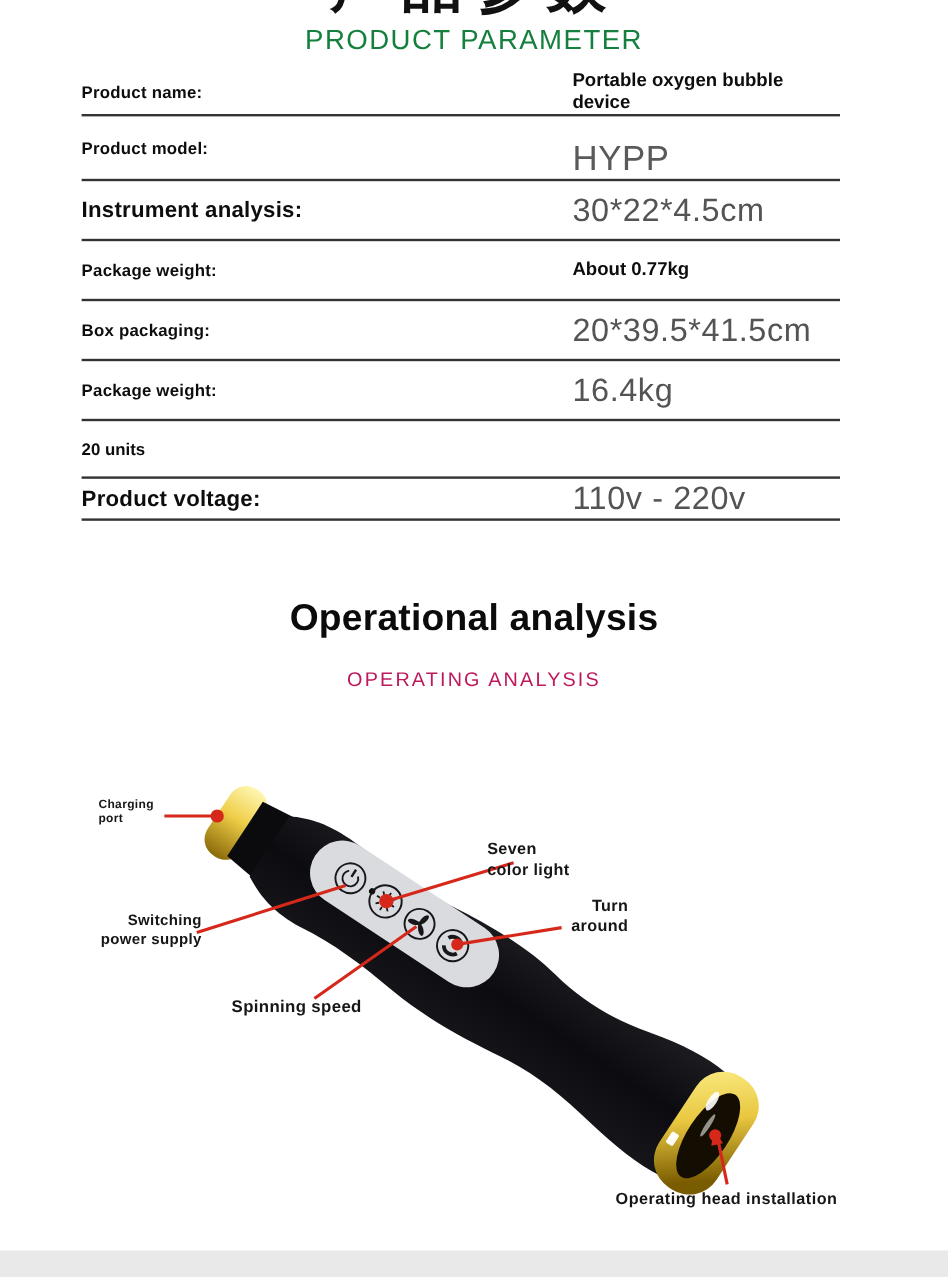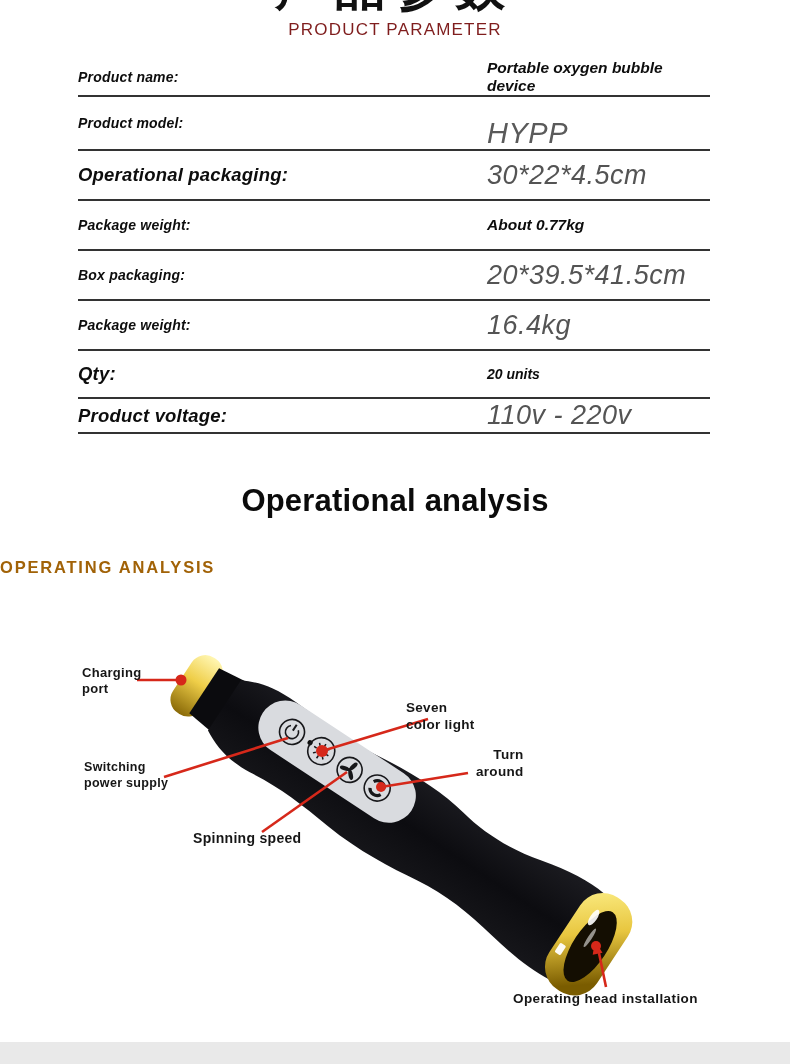--- a/index.html
+++ b/index.html
@@ -14,56 +14,56 @@
     position:absolute; top:0; left:0; width:100%; height:13px;
     overflow:hidden; text-align:center;
   }
   .cn-title {
     font-size:50px; font-weight:bold; line-height:50px;
     letter-spacing:10px; margin-top:-38px; color:#111;
     font-family:"DejaVu Sans","Liberation Sans",sans-serif;
   }
   .en-title {
     position:absolute; top:20px; left:0; width:100%; text-align:center;
-    font-size:17px; letter-spacing:1.2px; color:#7f1d1d; font-weight:400;
-  }
-  
-  .spec-table { position:absolute; top:59px; left:78px; width:632px;font-style:italic; }
+    font-size:23px; letter-spacing:1.2px; color:#15803d; font-weight:400;
+  }
+  
+  .spec-table { position:absolute; top:59px; left:68px; width:632px; }
   .spec-row {
     display:flex; align-items:center; border-bottom:2px solid #333333;
   }
   .spec-row .lbl { flex:0 0 409px; font-weight:bold; color:#0d0d0d; }
   .spec-row .val { flex:1; text-align:left; }
   .l-sm { font-size:14px; letter-spacing:0.2px; }
   .l-lg { font-size:18.5px; letter-spacing:0.2px; }
   .v-bold { font-weight:bold; font-size:15.5px; color:#0d0d0d; }
   .v-bold-lg { font-weight:bold; font-size:14px; color:#0d0d0d; }
   .v-gray { font-weight:400; font-size:27px; color:#545454; letter-spacing:0.5px; }
   .v-gray-lg { font-weight:400; font-size:29px; color:#5a5a5a; letter-spacing:0.5px;margin-top:20px; }
   .r1 { height:38px; } .r2 { height:54px; } .r3 { height:50px; }
   .r4 { height:50px; } .r5 { height:50px; } .r6 { height:50px; }
   .r7 { height:48px; } .r8 { height:35px; }
   
   .section-title {
-    position:absolute; top:483px; left:0; width:100%; text-align:center;
+    position:absolute; top:497px; left:0; width:100%; text-align:center;
     font-size:31px; font-weight:bold; letter-spacing:0.2px; color:#0b0b0b;
   }
   .section-subtitle {
-    position:absolute; top:558px; left:0; width:100%; text-align:left;
-    font-size:16.5px; letter-spacing:1.8px; color:#a16207; font-weight:700;
+    position:absolute; top:558px; left:0; width:100%; text-align:center;
+    font-size:16.5px; letter-spacing:1.8px; color:#be185d; font-weight:400;
   }
   
   .figure { position:absolute; top:640px; left:0; width:790px; height:385px; }
   .figure svg { position:absolute; top:0; left:0; }
   .fig-label {
     position:absolute; font-weight:bold; color:#161616;
     white-space:pre-line; line-height:1.24; letter-spacing:0.3px;
   }
-  .lab-charging { left:82px; top:25px; font-size:13px; }
-  .lab-switch   { left:84px; top:120px; font-size:12.5px; }
+  .lab-charging { left:82px; top:25px; font-size:10px; }
+  .lab-switch   { left:84px; top:120px; font-size:12.5px;text-align:right; }
   .lab-seven    { left:406px; top:60px; font-size:13.5px; }
   .lab-turn     { left:476px; top:107px; font-size:13.5px;text-align:right; }
   .lab-spin     { left:193px; top:190px; font-size:14px; }
   .lab-ophead   { left:513px; top:351px; font-size:13.5px; letter-spacing:0.4px; }
   
   .footer-bar {
     position:absolute; left:0; bottom:0; width:100%; height:22px;
     background:#e9e9e9;
   }
 </style>
@@ -80,37 +80,36 @@
   <div class="spec-table">
     <div class="spec-row r1">
       <div class="lbl l-sm">Product name:</div>
       <div class="val v-bold">Portable oxygen bubble device</div>
     </div>
     <div class="spec-row r2">
       <div class="lbl l-sm">Product model:</div>
       <div class="val v-gray-lg">HYPP</div>
     </div>
     <div class="spec-row r3">
-      <div class="lbl l-lg">Operational packaging:</div>
+      <div class="lbl l-lg">Instrument analysis:</div>
       <div class="val v-gray">30*22*4.5cm</div>
     </div>
     <div class="spec-row r4">
       <div class="lbl l-sm">Package weight:</div>
       <div class="val v-bold">About 0.77kg</div>
     </div>
     <div class="spec-row r5">
       <div class="lbl l-sm">Box packaging:</div>
       <div class="val v-gray">20*39.5*41.5cm</div>
     </div>
     <div class="spec-row r6">
       <div class="lbl l-sm">Package weight:</div>
       <div class="val v-gray">16.4kg</div>
     </div>
     <div class="spec-row r7">
-      <div class="lbl l-lg">Qty:</div>
       <div class="val v-bold-lg">20 units</div>
     </div>
     <div class="spec-row r8">
       <div class="lbl l-lg">Product voltage:</div>
       <div class="val v-gray">110v - 220v</div>
     </div>
   </div>
 
   <div class="section-title">Operational analysis</div>
   <div class="section-subtitle">OPERATING ANALYSIS</div>

